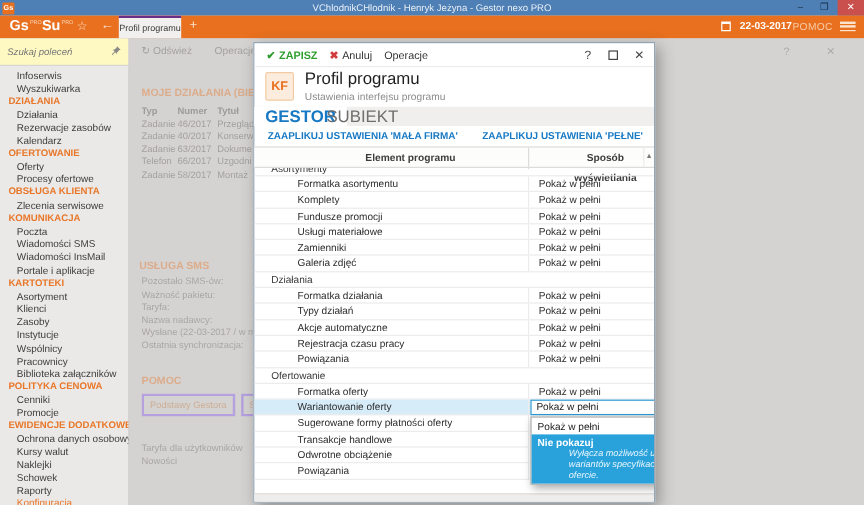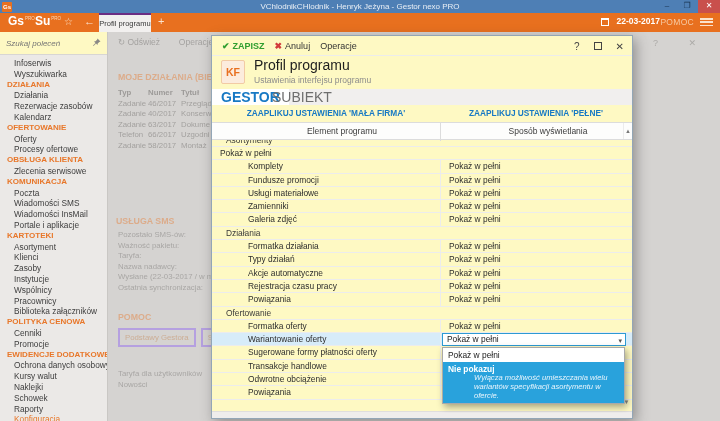--- a/index.html
+++ b/index.html
@@ -57,21 +57,21 @@
   .bg-trow span{overflow:hidden;}
   .bg-trow .c1{width:30px;}.bg-trow .c2{width:33px;}.bg-trow .c3{width:33px;}
   .bg-thead{font-weight:bold;color:#4e4c4a;}
   .bg-lines{position:absolute;left:10px;width:96px;font-size:7.8px;color:#6b6967;line-height:10.5px;white-space:nowrap;overflow:hidden;}
   .bg-btnrow{position:absolute;left:10px;top:296px;width:96px;display:flex;gap:5px;overflow:hidden;}
   .bg-btn{border:2px solid #8b5cf6;color:#c07a42;font-size:7.8px;padding:3px 5px;white-space:nowrap;background:transparent;
     font-family:"Liberation Sans",sans-serif;}
   .bg-links{position:absolute;left:10px;top:336px;font-size:7.8px;color:#6b6967;line-height:11px;white-space:nowrap;}
 
   
-  .dialog{position:absolute;left:211px;top:35px;width:422px;height:384px;background:#fef9c3;
+  .dialog{position:absolute;left:211px;top:35px;width:335px;height:384px;background:#ffffff;
     border:1px solid #93a6b6;box-shadow:3px 4px 12px rgba(60,60,60,.45);}
   .dlg-toolbar{position:absolute;left:0;top:0;width:100%;height:20px;display:flex;align-items:center;
     font-size:9px;border-bottom:1px solid #ececec;}
   .tb-item{margin-left:10px;white-space:nowrap;color:#333;}
   .tb-item .ic{font-size:9px;margin-right:3px;}
   .tb-save{color:#2f9e2f;font-weight:bold;}
   .tb-save .ic{color:#2f9e2f;}
   .tb-cancel .ic{color:#d23b3b;font-weight:bold;}
   .dlg-winbtns{position:absolute;right:8px;top:0;height:20px;display:flex;align-items:center;gap:14px;color:#444;font-size:10px;}
   .dlg-maxbox{width:8px;height:8px;border:1px solid #444;}
@@ -83,21 +83,21 @@
   .dlg-tabs{position:absolute;left:0;top:53px;width:100%;height:16px;background:#f1efee;}
   .dtab{position:absolute;top:0;height:16px;line-height:16px;font-size:14px;padding:0 9px;}
   .dtab.active{left:0;background:#fff;color:#1779c4;font-weight:bold;}
   .dtab.idle{left:51px;color:#6e6e6e;}
   .apply-row{position:absolute;left:0;top:69px;width:100%;height:17px;display:flex;}
   .apply-cell{height:17px;line-height:17px;text-align:center;font-size:8.3px;font-weight:bold;color:#1779c4;white-space:nowrap;}
   .apply-cell.a1{width:229px;}
   .apply-cell.a2{width:193px;}
   .tbl-head{position:absolute;left:0;top:86px;width:100%;height:18px;display:flex;
     border-top:1px solid #dcdcdc;border-bottom:1px solid #dcdcdc;background:#fdfdfc;}
-  .th{height:18px;line-height:17px;text-align:center;font-size:8.5px;font-weight:normal;color:#3c3c3c;padding-left:32px;}
+  .th{height:18px;line-height:17px;text-align:center;font-size:8.5px;font-weight:bold;color:#3c3c3c;padding-left:32px;}
   .th.h1{width:229px;border-right:1px solid #dcdcdc;}
   .th.h2{flex:1;}
   .scrollup{width:9px;text-align:center;font-size:6px;color:#777;line-height:17px;border-left:1px solid #ececec;}
   .rows{position:absolute;left:0;top:104px;width:100%;height:273px;overflow:hidden;}
   .trow{position:relative;display:flex;height:13.3px;border-bottom:1px solid #ececec;font-size:8.4px;color:#2d2d2d;}
   .trow .lbl{width:229px;line-height:13.3px;padding-left:36px;white-space:nowrap;overflow:hidden;border-right:1px solid #ececec;}
   .trow.section .lbl{padding-left:14px;border-right:none;color:#3a3a3a;}
   .trow .val{flex:1;line-height:13.3px;padding-left:8px;white-space:nowrap;overflow:hidden;}
   .trow.clip{height:7px;}
   .trow.clip .lbl{margin-top:-6px;}
@@ -283,20 +283,21 @@
     <div class="tbl-head">
       <div class="th h1">Element programu</div>
       <div class="th h2">Sposób wyświetlania</div>
       <div class="scrollup">▲</div>
     </div>
     <div class="rows" id="dlg-rows">
       <div class="trow section clip">
           <div class="lbl">Asortymenty</div>
         </div>
         <div class="trow">
+          <div class="lbl">Formatka asortymentu</div>
           <div class="val">Pokaż w pełni</div>
         </div>
         <div class="trow">
           <div class="lbl">Komplety</div>
           <div class="val">Pokaż w pełni</div>
         </div>
         <div class="trow">
           <div class="lbl">Fundusze promocji</div>
           <div class="val">Pokaż w pełni</div>
         </div>

